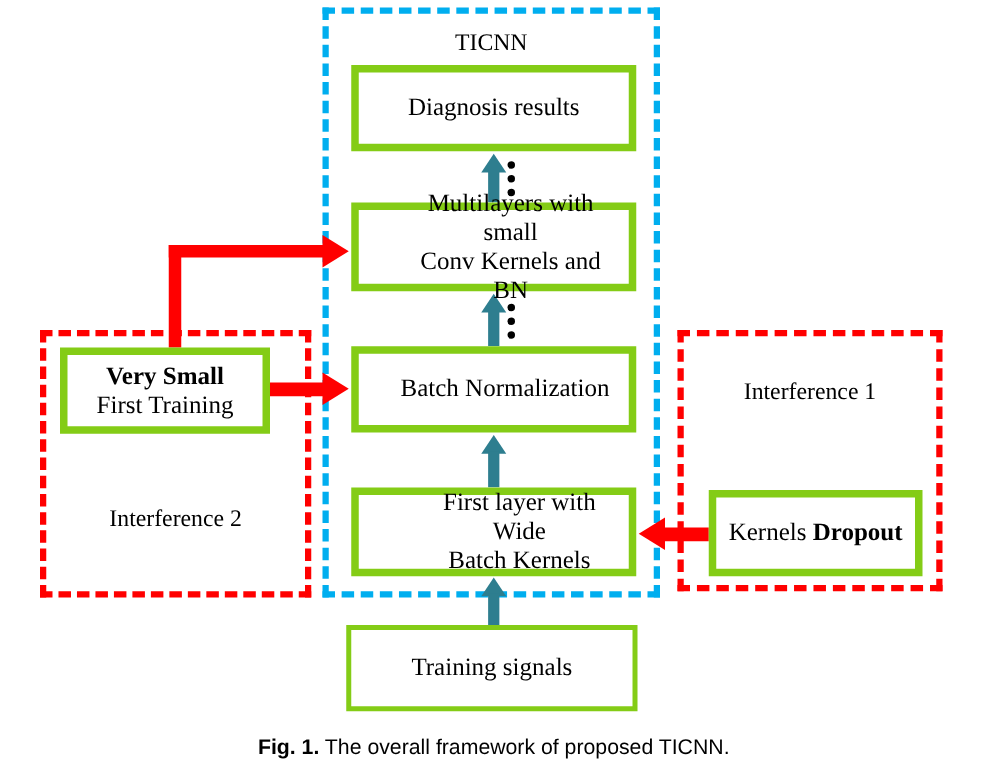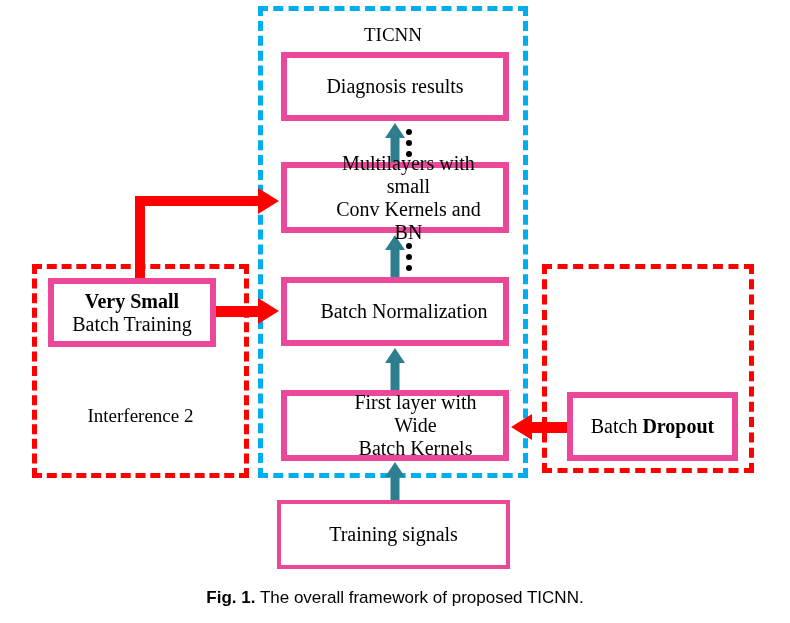--- a/index.html
+++ b/index.html
@@ -51,21 +51,21 @@
   }
   .label-ticnn  { left: 258px; top: 24px; width: 270px; }
   .label-int2   { left: 32px;  top: 405px; width: 217px; }
   .label-int1   { left: 542px; top: 303px; width: 212px; }
 
   
   .node {
     position: absolute;
     box-sizing: border-box;
     background: #ffffff;
-    border: 6px solid #ec4899;
+    border: 6px solid #84cc16;
     display: flex;
     align-items: center;
     justify-content: center;
     text-align: center;
     font-family: "Liberation Serif", serif;
     font-size: 20px;
     line-height: 1.15;
     color: #000000;
   }
   .node .txt { display: block; padding: 0 6px; }
@@ -153,20 +153,21 @@
 <body>
 
 <div id="figure">
 
   <div class="group-box group-ticnn"></div>
   <div class="group-box group-interference2"></div>
   <div class="group-box group-interference1"></div>
 
   <div class="group-label label-ticnn">TICNN</div>
   <div class="group-label label-int2">Interference 2</div>
+  <div class="group-label label-int1">Interference 1</div>
 
   <div class="arrow-up" style="left:395px; top:462px;">
     <div class="head"></div>
     <div class="shaft" style="top:13px; height:25px;"></div>
   </div>
 
   <div class="arrow-up" style="left:395px; top:348px;">
     <div class="head"></div>
     <div class="shaft" style="top:13px; height:29px;"></div>
   </div>
@@ -227,27 +228,27 @@
     </span>
   </div>
 
   <div class="node node-training thin">
     <span class="txt">Training signals</span>
   </div>
 
   <div class="node node-verysmall">
     <span class="txt">
       <span class="bold">Very Small</span><br>
-      <span>Batch Training</span>
+      <span>First Training</span>
     </span>
   </div>
 
   <div class="node node-dropout">
     <span class="txt">
-      <span>Batch </span><span class="bold">Dropout</span>
+      <span>Kernels </span><span class="bold">Dropout</span>
     </span>
   </div>
 
   <div id="caption">
     <span class="cap-label">Fig. 1.</span>
     <span>The overall framework of proposed TICNN.</span>
   </div>
 
 </div>
 

